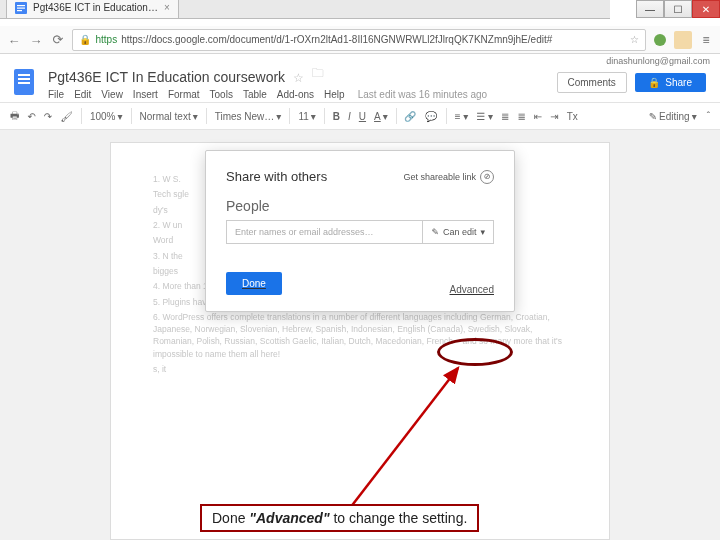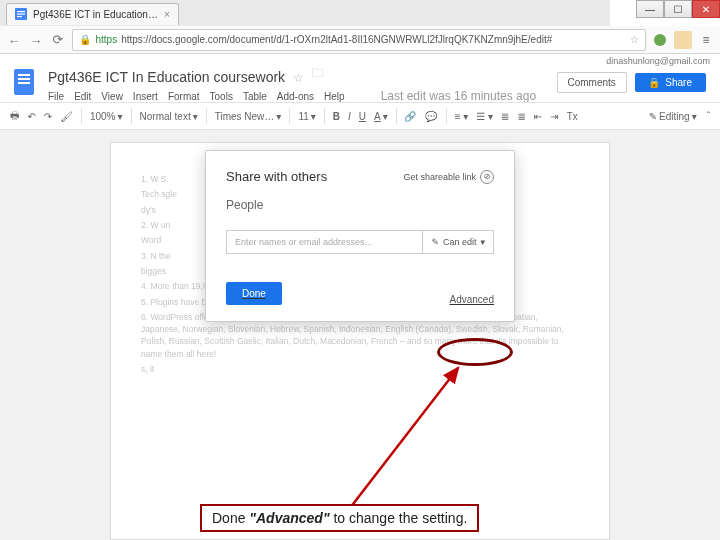--- a/index.html
+++ b/index.html
@@ -2,21 +2,21 @@
 <html><head>
 <meta charset="utf-8">
 <style>
 * { margin:0; padding:0; box-sizing:border-box; }
 body { font-family: Arial, sans-serif; font-size:11px; color:#333; background:#fff; width:720px; height:540px; overflow:hidden; position:relative; }
 
 
 .win-controls { position:absolute; top:0; right:0; display:flex; height:18px; }
 .win-btn { width:28px; height:18px; display:flex; align-items:center; justify-content:center; font-size:10px; border:1px solid #aaa; background:linear-gradient(#f6f6f6,#e6e6e6); }
 .win-btn.close { background:#d9534f; color:#fff; border-color:#c9302c; }
-.tabstrip { position:absolute; top:0; left:0; right:110px; height:28px; background:#e9e9e9; display:flex; align-items:center; border-bottom:1px solid #bbb; }
+.tabstrip { position:absolute; top:0; left:0; right:110px; height:19px; background:#e9e9e9; display:flex; align-items:flex-end; border-bottom:1px solid #bbb; }
 .tab { height:22px; background:#f7f7f7; border:1px solid #bbb; border-bottom:none; border-radius:3px 3px 0 0; padding:3px 8px; margin-left:6px; display:flex; align-items:center; gap:6px; font-size:10px; }
 .tab .favicon { width:12px; height:12px; display:inline-block; }
 .tab .x { color:#888; font-size:10px; }
 .addressrow { position:absolute; top:26px; left:0; right:0; height:28px; background:#fafafa; border-bottom:1px solid #d6d6d6; display:flex; align-items:center; padding:0 6px; gap:6px; }
 .nav-icn { width:16px; height:16px; color:#777; display:flex; align-items:center; justify-content:center; font-size:13px; }
 .omnibox { flex:1; height:22px; background:#fff; border:1px solid #ccc; border-radius:2px; display:flex; align-items:center; padding:0 6px; font-size:10px; color:#333; gap:4px; }
 .lock { color:#2b8a3e; font-size:10px; }
 .star { color:#999; }
 .right-icn { width:16px; height:16px; display:flex; align-items:center; justify-content:center; font-size:12px; color:#666; }
 .avatar { width:18px; height:18px; background:#f3d9a8; border-radius:2px; }
@@ -27,41 +27,41 @@
 .docs-header { position:absolute; top:10px; left:0; right:0; padding:0 14px; }
 .doc-logo-wrap { position:absolute; left:10px; top:0; width:28px; height:36px; display:flex; align-items:center; justify-content:center; }
 .doc-logo { width:20px; height:26px; background:#4285f4; border-radius:2px; position:relative; }
 .doc-logo::after { content:""; position:absolute; left:4px; top:5px; width:12px; height:2px; background:#fff; box-shadow:0 4px 0 #fff, 0 8px 0 #fff; }
 .titlewrap { margin-left:34px; display:flex; align-items:flex-end; gap:8px; }
 .doctitle { font-size:14px; color:#444; }
 .star2 { color:#bbb; font-size:12px; }
 .move-icn { color:#bbb; font-size:12px; }
 .menubar { margin-left:34px; margin-top:4px; display:flex; gap:10px; color:#555; font-size:10px; align-items:center; }
 .menubar span { cursor:default; }
-.lastmod { color:#999; margin-left:26px; font-size:12px; }
+.lastmod { color:#999; margin-left:3px; font-size:10px; }
 .topright { position:absolute; right:14px; top:8px; display:flex; gap:8px; align-items:center; }
 .comments-btn { background:#fff; border:1px solid #ccc; padding:4px 10px; font-size:10px; color:#555; border-radius:2px; }
 .share-btn { background:#1a73e8; color:#fff; padding:4px 14px; font-size:10px; border-radius:2px; display:flex; align-items:center; gap:4px; }
 
 
 .toolbar { position:absolute; top:48px; left:0; right:0; height:28px; border-top:1px solid #e3e3e3; border-bottom:1px solid #e3e3e3; display:flex; align-items:center; padding:0 10px; gap:8px; color:#666; font-size:10px; }
 .tb-sep { width:1px; height:16px; background:#e0e0e0; }
 .tb-i { display:flex; align-items:center; gap:2px; }
 .tb-right { margin-left:auto; display:flex; align-items:center; gap:10px; }
 
 
 .canvas { position:absolute; top:76px; left:0; right:0; bottom:0; background:#f1f1f1; overflow:hidden; display:flex; justify-content:center; }
-.page { width:500px; margin-top:12px; background:#fff; border:1px solid #dcdcdc; padding:30px 30px; font-size:9px; line-height:1.45; color:#555; }
+.page { width:500px; margin-top:12px; background:#fff; border:1px solid #dcdcdc; padding:30px 42px; font-size:9px; line-height:1.45; color:#555; }
 .fuzz { color:#c6c6c6; filter:blur(0.3px); margin-bottom:3px; font-size:8.5px; }
 .modal { position:absolute; left:50%; top:150px; transform:translateX(-50%); width:310px; background:#fff; border:1px solid #ccc; box-shadow:0 4px 16px rgba(0,0,0,.2); border-radius:2px; padding:18px 20px 16px; }
 .modal-top { display:flex; justify-content:space-between; align-items:center; margin-bottom:14px; }
 .modal-title { font-size:13px; color:#333; }
 .getlink { font-size:9px; color:#555; display:flex; align-items:center; gap:4px; }
 .link-icn { display:inline-flex; width:14px; height:14px; border:1px solid #888; border-radius:7px; align-items:center; justify-content:center; font-size:8px; }
-.people-lbl { font-size:12px; color:#666; margin-bottom:18px; }
+.people-lbl { font-size:14px; color:#666; margin-bottom:6px; }
 .input-row { display:flex; gap:0; margin-bottom:28px; }
 .names-input { flex:1; border:1px solid #ccc; padding:6px 8px; font-size:9px; color:#999; }
 .canedit { border:1px solid #ccc; border-left:none; padding:6px 8px; font-size:9px; color:#555; display:flex; align-items:center; gap:4px; }
 .pencil { font-size:9px; }
 .modal-bottom { display:flex; justify-content:space-between; align-items:flex-end;text-decoration:underline; }
 .done-btn { background:#1a73e8; color:#fff; padding:6px 16px; font-size:10px; border-radius:2px; }
 .advanced-link { font-size:10px; color:#555; }
 
 
 .oval { position:absolute; border:3px solid #7a0000; border-radius:50%; }

